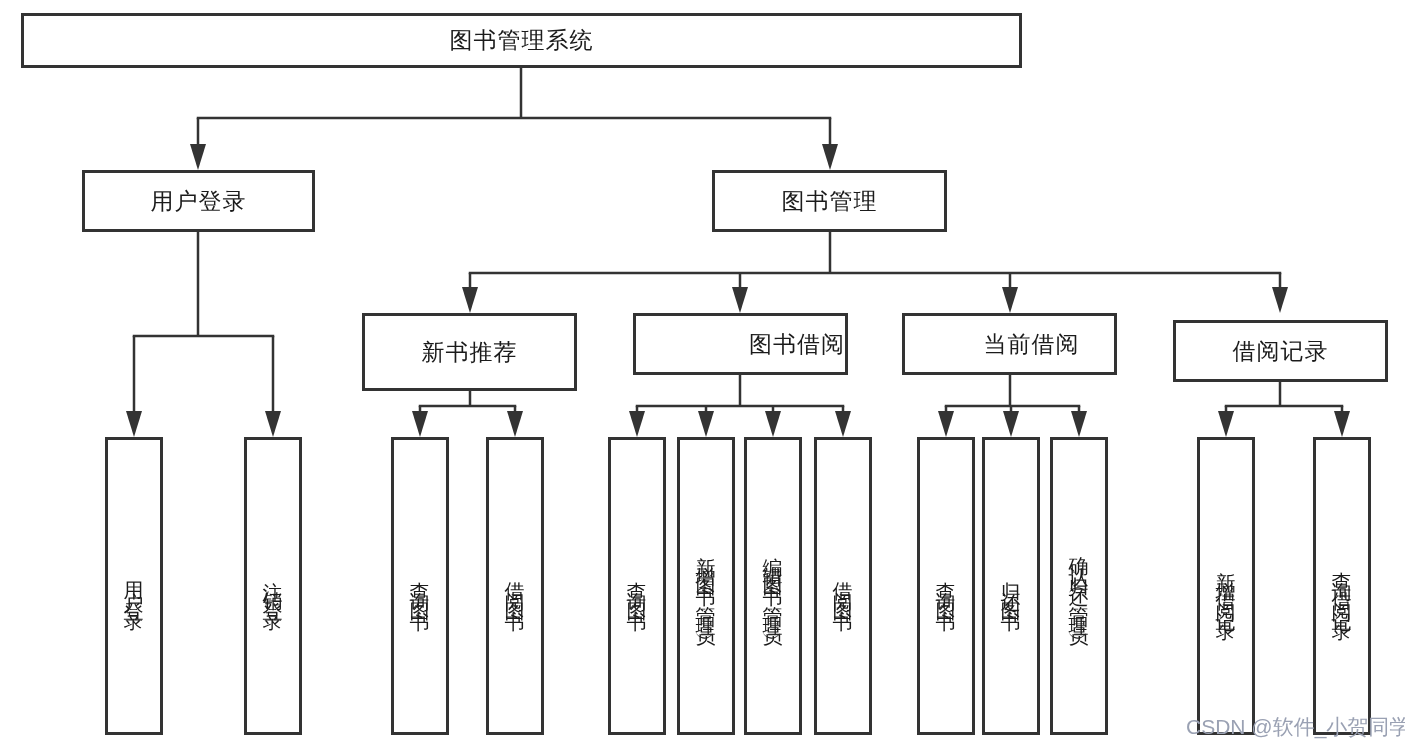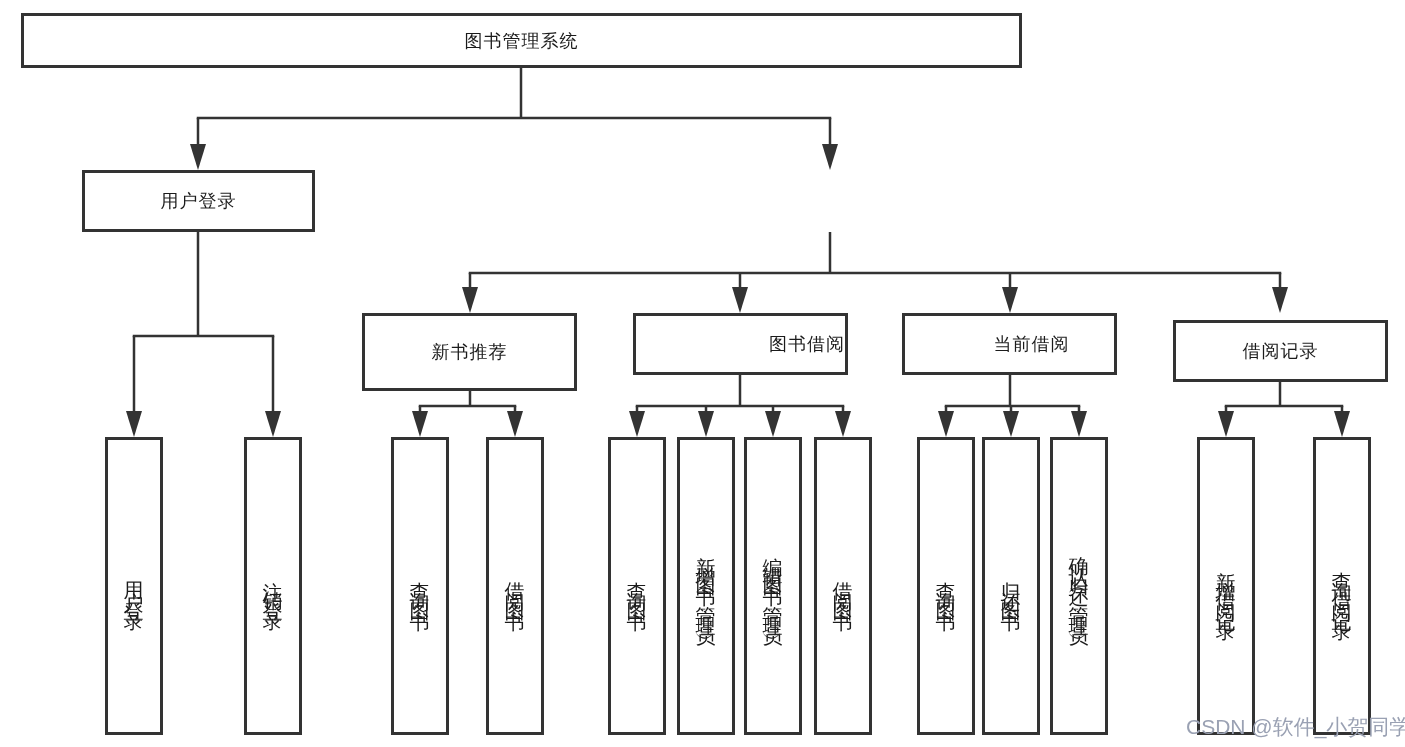--- a/index.html
+++ b/index.html
@@ -20,21 +20,21 @@
     position: absolute;
     box-sizing: border-box;
     border: 3px solid #333333;
     background: #ffffff;
     display: flex;
     align-items: center;
     justify-content: center;
     color: #1b1b1b;
     z-index: 2;
   }
-  .hbox { font-size: 18px; letter-spacing: 1px; }
+  .hbox { font-size: 23px; letter-spacing: 1px; }
   .vbox { width: 58px; top: 437px; height: 298px; font-size: 20px; }
   .vbox .vtext {
     writing-mode: vertical-rl;
     text-orientation: mixed;
     letter-spacing: 10px;
     line-height: 1;
     white-space: nowrap;
   }
   .watermark {
     position: absolute;
@@ -116,20 +116,23 @@
     </g>
   </svg>
 
   <div class="box hbox" style="left:21px; top:13px; width:1001px; height:55px;">
     <span>图书管理系统</span>
   </div>
 
   <div class="box hbox" style="left:82px; top:170px; width:233px; height:62px;">
     <span>用户登录</span>
   </div>
+  <div class="box hbox" style="left:712px; top:170px; width:235px; height:62px;">
+    <span>图书管理</span>
+  </div>
 
   <div class="box hbox" style="left:362px; top:313px; width:215px; height:78px;">
     <span>新书推荐</span>
   </div>
   <div class="box hbox" style="left:633px; top:313px; width:215px; height:62px;justify-content:flex-end;">
     <span>图书借阅</span>
   </div>
   <div class="box hbox" style="left:902px; top:313px; width:215px; height:62px;padding-left:44px;">
     <span>当前借阅</span>
   </div>

